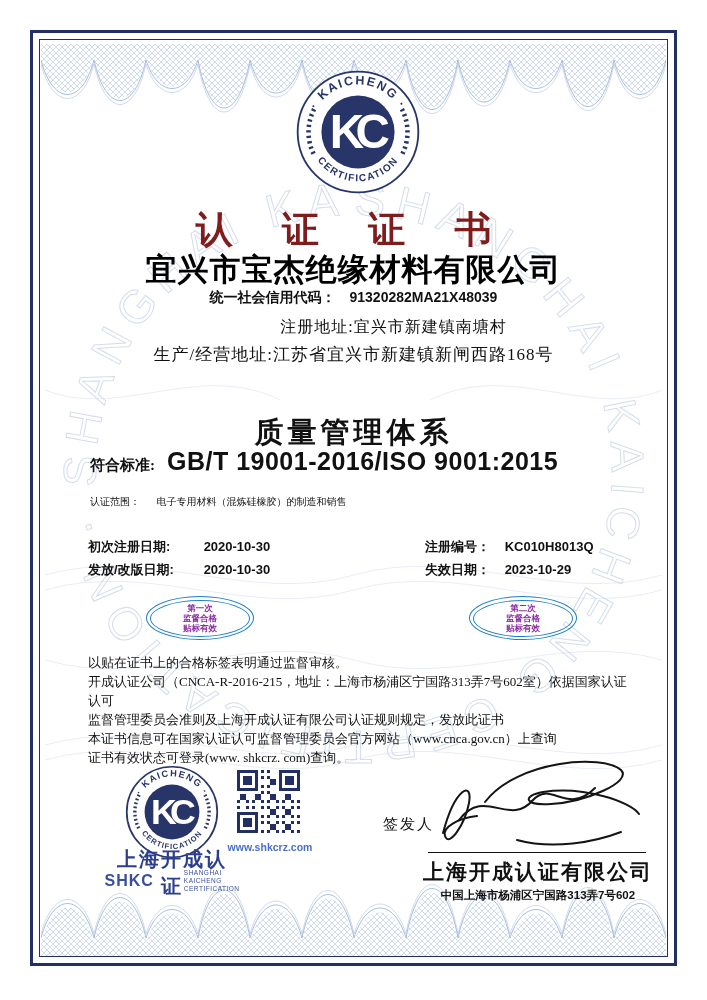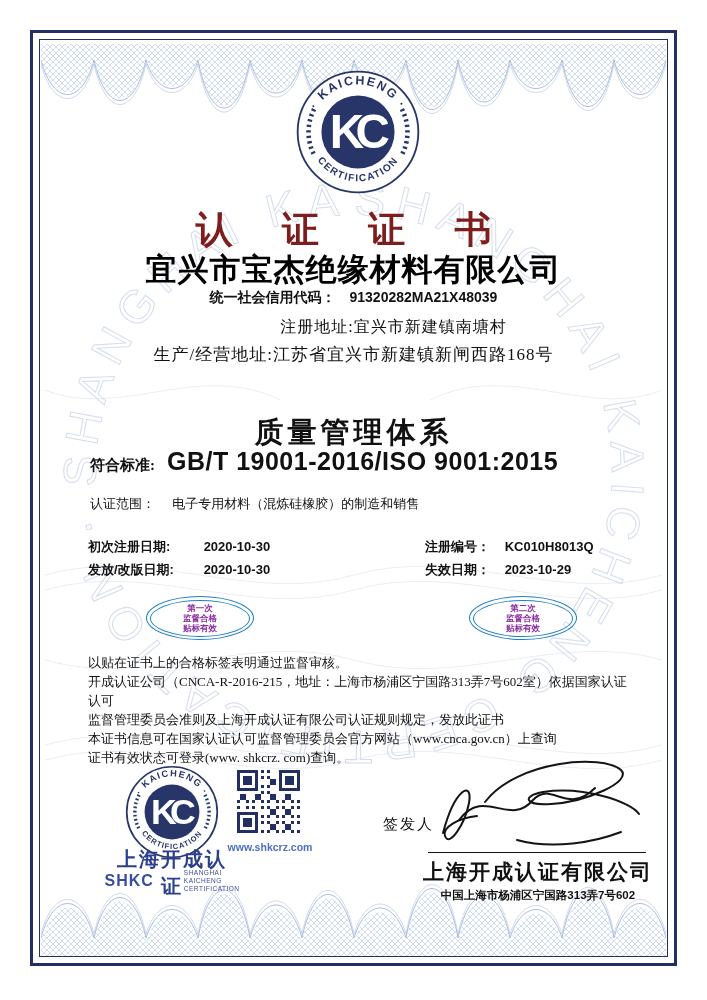--- a/index.html
+++ b/index.html
@@ -10,21 +10,21 @@
   .page-frame-inner{left:39px;top:39px;right:39px;bottom:43px;border:1px solid #232f63;}
   .ctr{text-align:center;width:100%;left:0;}
   .title{font-size:37px;font-weight:bold;letter-spacing:20px;color:#7f1d1d;}
   .company{font-size:31px;font-weight:bold;letter-spacing:1px;color:#000;}
   .credit{font-size:14px;font-weight:bold;font-family:"Liberation Sans","DejaVu Sans",sans-serif;}
   .addr1{font-size:16px;letter-spacing:1px;padding-left:40px;}
   .addr2{font-size:17px;letter-spacing:1px;}
   .system{font-size:29px;font-weight:bold;letter-spacing:4px;margin-top:17px;}
   .std-label{font-size:15px;font-weight:bold;}
   .std-value{font-size:25px;font-weight:bold;font-family:"Liberation Sans","DejaVu Sans",sans-serif;letter-spacing:0.5px;}
-  .scope{font-size:13px;}
+  .scope{font-size:10px;}
   .frow{font-size:13px;font-weight:bold;font-family:"Liberation Sans","DejaVu Sans",sans-serif;white-space:nowrap;}
   .frow .lab{display:inline-block;}
   .notes{font-size:13px;line-height:19px;width:545px;}
   .stamp{width:106px;height:42px;border:1.5px solid #1e7fc5;border-radius:50%;
          display:flex;align-items:center;justify-content:center;}
   .stamp-inner{width:98px;height:35px;border:1px solid #1e7fc5;border-radius:50%;
          display:flex;flex-direction:column;align-items:center;justify-content:center;}
   .stamp-line{font-size:8.5px;line-height:10px;font-weight:bold;color:#8b2fa0;
          font-family:"Liberation Sans","DejaVu Sans",sans-serif;}
   .brand-cn{font-size:20px;font-weight:bold;color:#2b3f8c;letter-spacing:2px;

